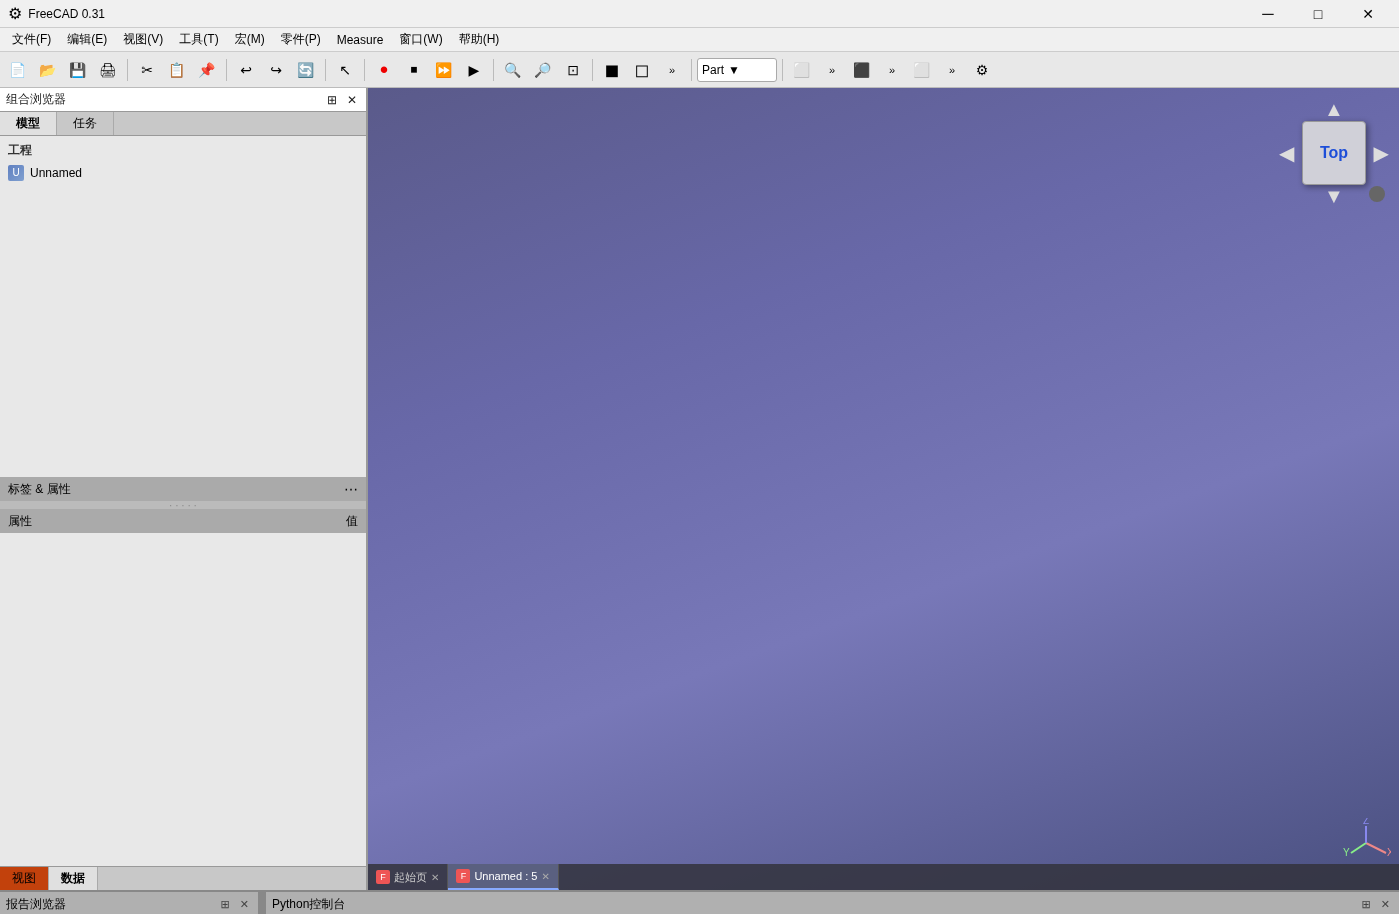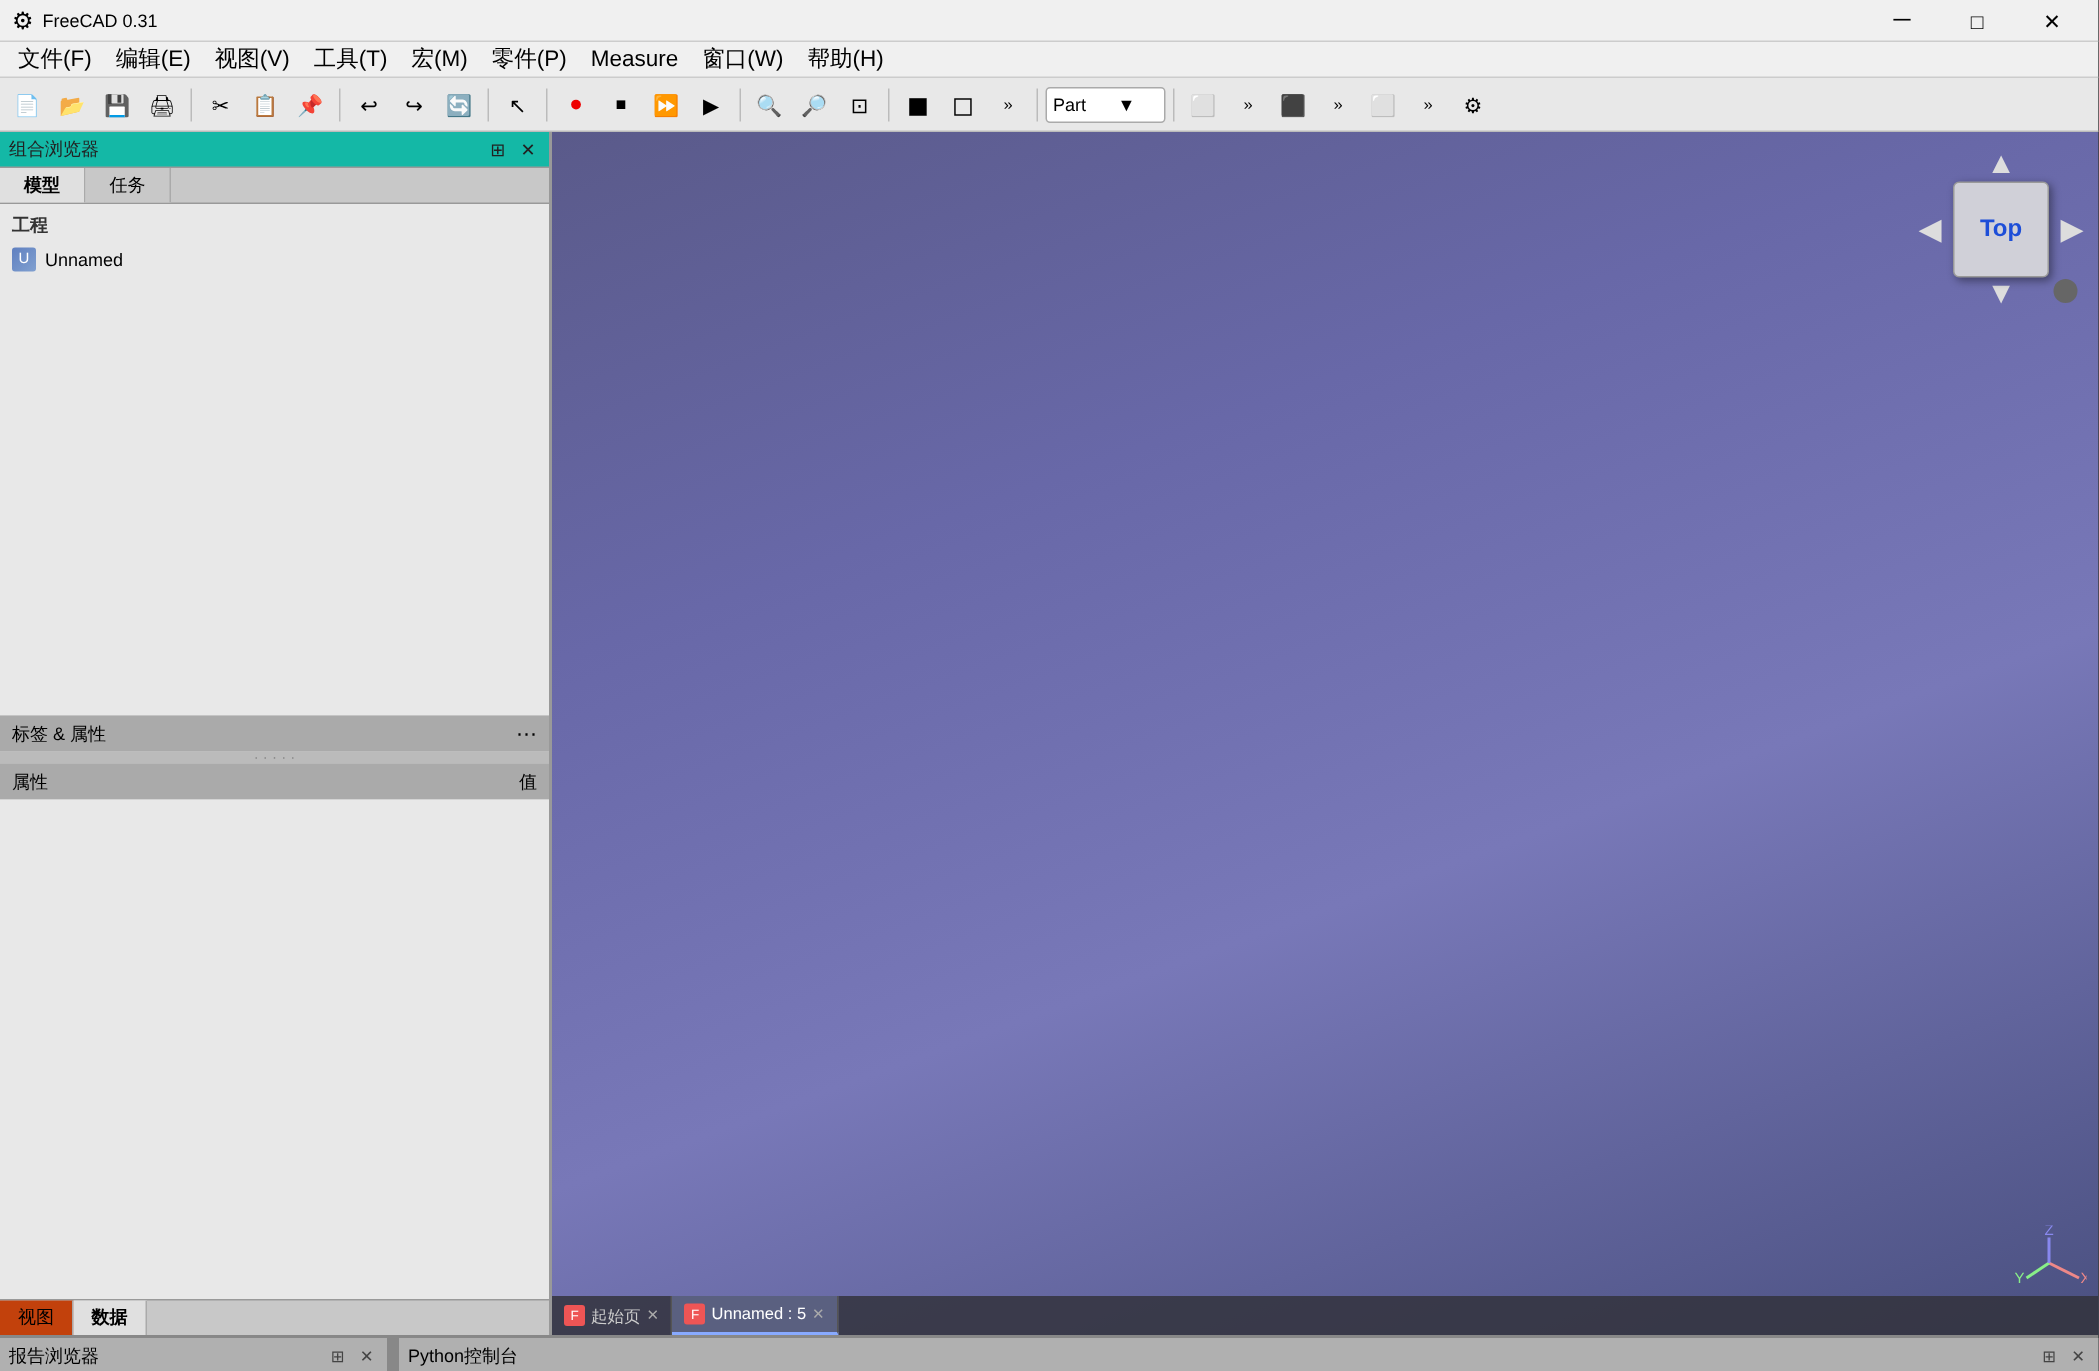--- a/index.html
+++ b/index.html
@@ -16,54 +16,54 @@
     #titlebar-controls span {
       display: inline-flex; align-items: center; justify-content: center;
       width: 46px; height: 28px; font-size: 14px; cursor: pointer;
     }
 
     
     #menubar {
       display: flex; align-items: center; background: #f0f0f0;
       height: 24px; padding: 0 4px; border-bottom: 1px solid #ccc;
     }
-    #menubar span { padding: 18px 8px; cursor: pointer; font-size: 15px; }
+    #menubar span { padding: 18px 8px; cursor: pointer; font-size: 12px; }
 
     
     #toolbar {
       display: flex; align-items: center; background: #e8e8e8;
       height: 36px; padding: 0 4px; border-bottom: 1px solid #bbb; gap: 2px; flex-wrap: wrap;
     }
     .tb-btn {
       display: inline-flex; align-items: center; justify-content: center;
       width: 28px; height: 28px; border: 1px solid transparent; border-radius: 3px;
       cursor: pointer; font-size: 14px; background: transparent;
     }
     .tb-sep { width: 1px; height: 22px; background: #bbb; margin: 0 3px; }
     .tb-dropdown {
       display: flex; align-items: center; height: 24px; border: 1px solid #aaa;
       border-radius: 3px; background: #fff; padding: 0 4px; cursor: pointer;
-      font-size: 12px; min-width: 80px; gap: 17px;
+      font-size: 12px; min-width: 80px;
     }
 
     
     #main-area {
       display: flex; flex-direction: row; height: calc(914px - 28px - 24px - 36px - 24px);
     }
 
     
     #left-panel {
       width: 368px; min-width: 200px; display: flex; flex-direction: column;
       background: #d4d4d4; border-right: 2px solid #999;
     }
 
     
     #combo-view-header {
       display: flex; align-items: center; justify-content: space-between;
-      background: #14b8a6; padding: 2px 6px; border-bottom: 1px solid #999; height: 24px;
+      background: #ffffff; padding: 2px 6px; border-bottom: 1px solid #999; height: 24px;
     }
     #combo-view-header span { font-size: 12px; color: #222; }
     #combo-view-controls { display: flex; gap: 4px; }
     #combo-view-controls span { cursor: pointer; font-size: 12px; }
 
     
     #model-task-tabs {
       display: flex; background: #c8c8c8; border-bottom: 1px solid #999; text-align: right;
     }
     .panel-tab {

